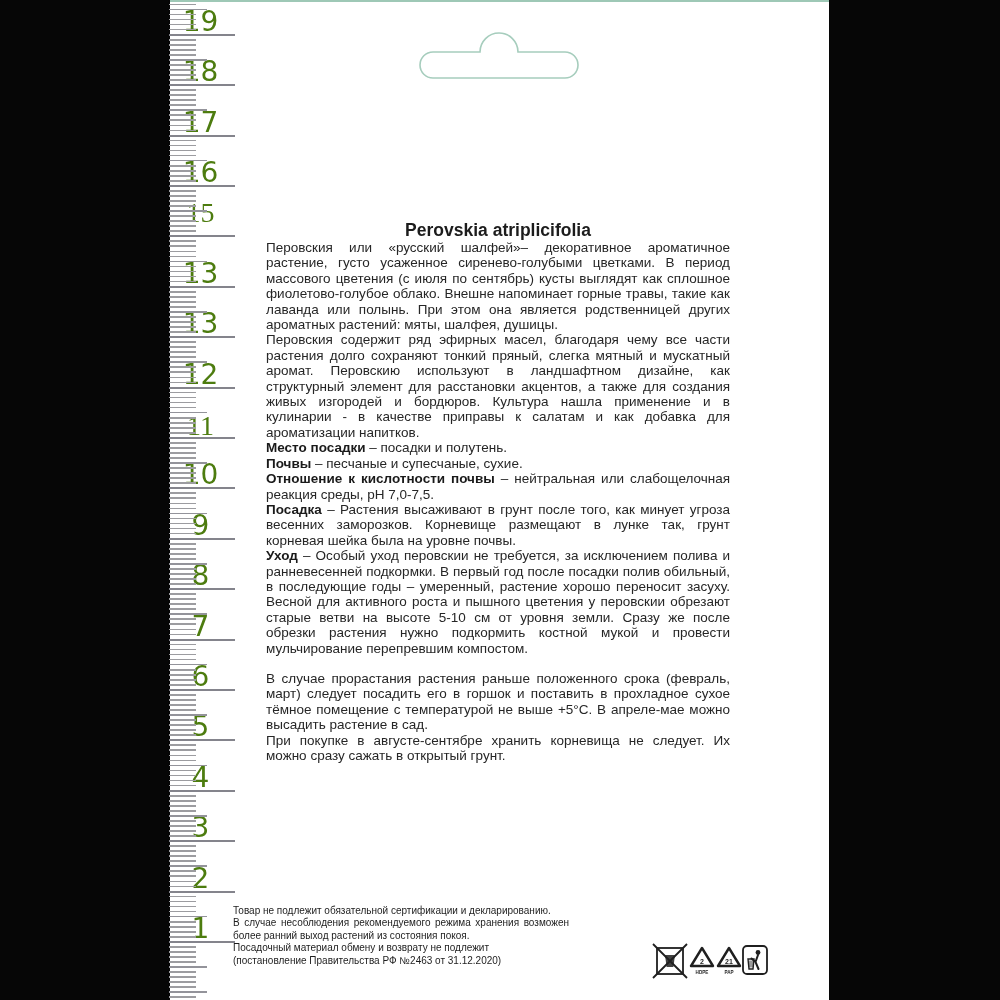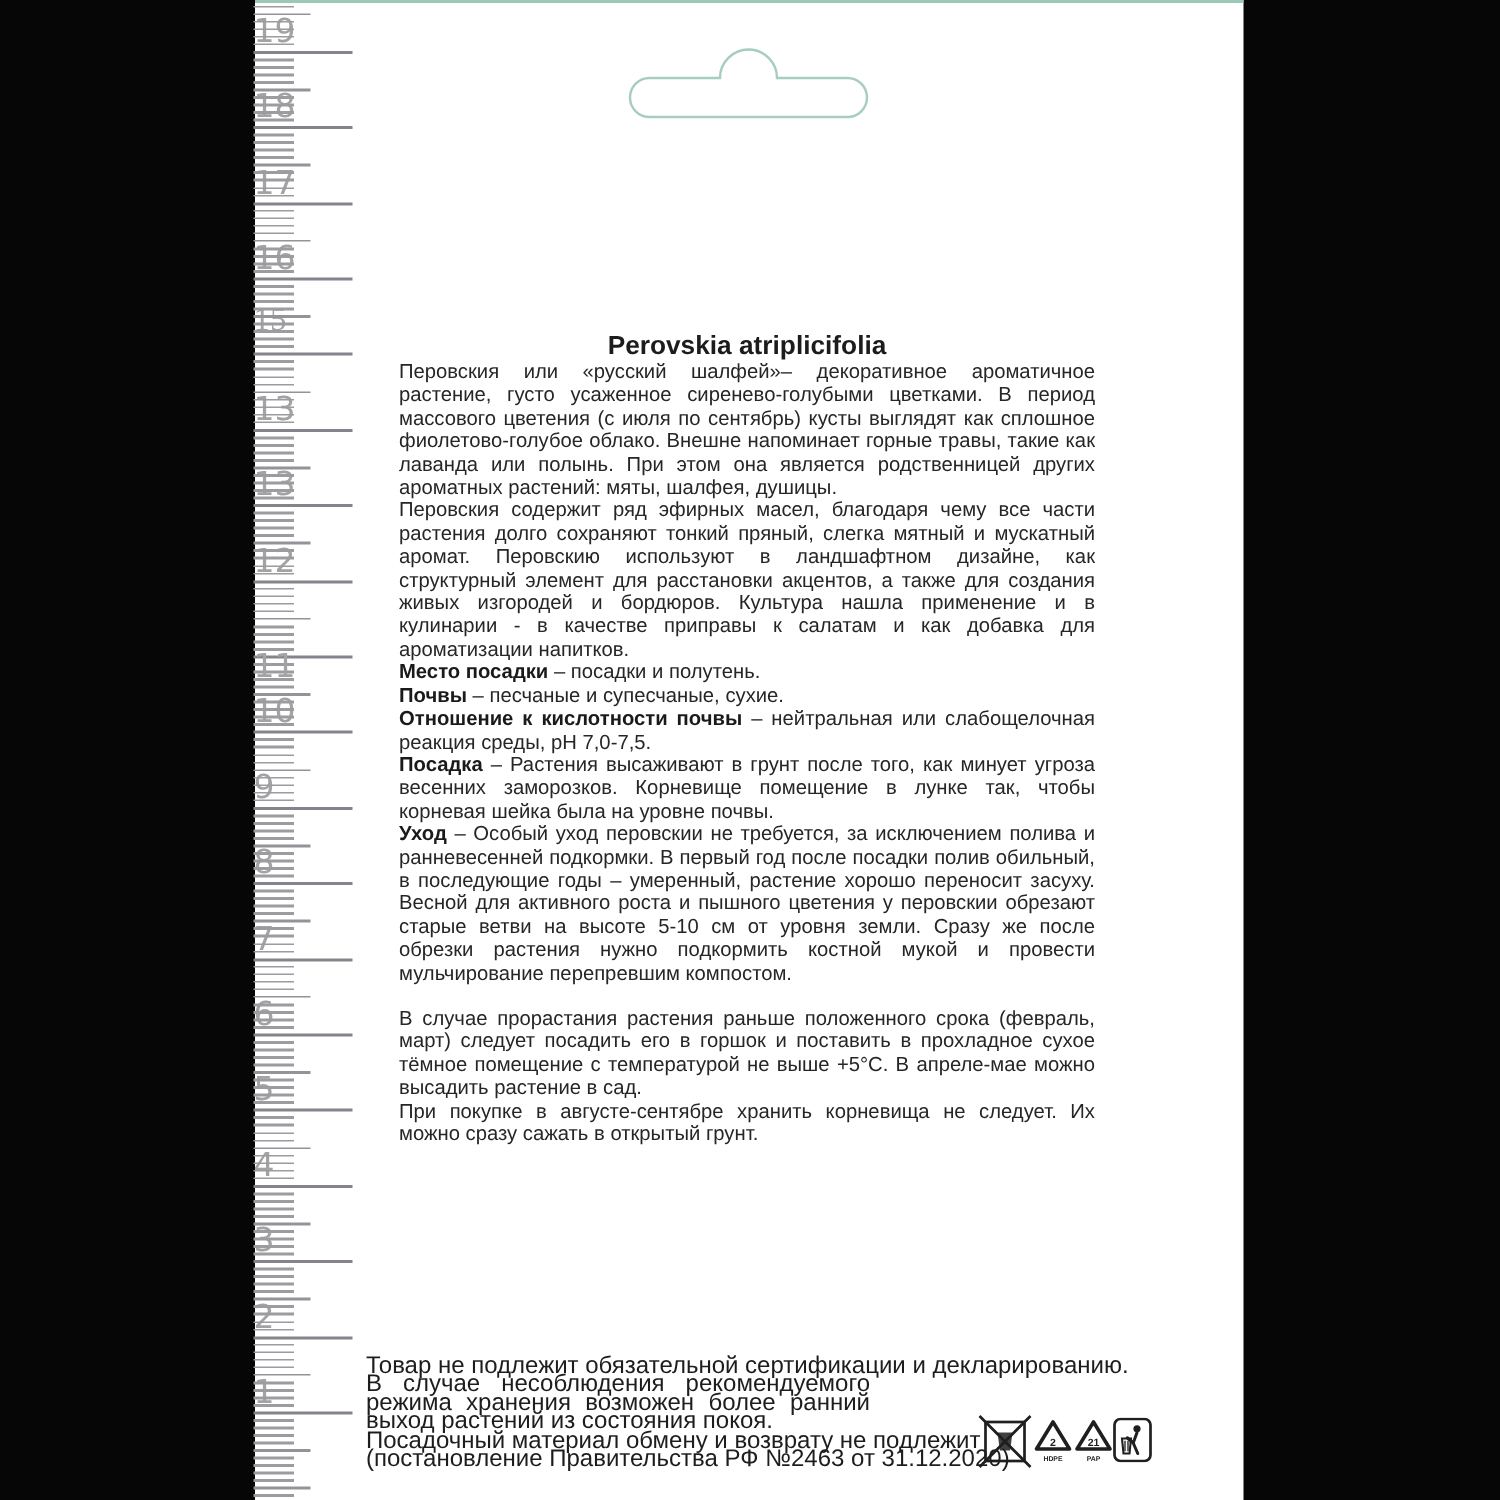--- a/index.html
+++ b/index.html
@@ -16,24 +16,24 @@
     position:absolute;left:170px;top:0;width:659px;height:2px;
     background:#9ec8b6;
   }
   
   .ruler{position:absolute;left:0;top:0;width:260px;height:1000px;}
   .tick{position:absolute;left:169px;height:1.7px;background:#9c9ca0;}
   .tick.minor{width:27px;}
   .tick.half{width:38px;background:#93939a;}
   .tick.cm{width:66px;height:2px;background:#84848c;}
   .cm-label{
-    position:absolute;left:169px;width:63px;text-align:left;
+    position:absolute;left:169px;width:63px;text-align:center;
     transform:translateY(-100%);margin-top:-1px;
-    font-family:"DejaVu Sans",sans-serif;font-size:22px;line-height:22px;
-    color:#a3a3a3;
+    font-family:"DejaVu Sans",sans-serif;font-size:28px;line-height:22px;
+    color:#4d7c0f;
   }
   
   .euro-slot{position:absolute;left:415px;top:30px;}
   
   .content{
     position:absolute;left:266px;top:0;width:464px;color:#262626;
   }
   .latin-title{
     margin:0;padding-top:221px;text-align:center;
     font-size:17.5px;line-height:19px;font-weight:bold;color:#1c1c1c;
@@ -43,22 +43,22 @@
     font-size:22.5px;line-height:25px;font-weight:bold;color:#161616;
     letter-spacing:.2px;
   }
   .content p{
     margin:0;font-size:13.5px;line-height:15.4px;text-align:justify;
   }
   .content p b{color:#1a1a1a;}
   .gap{height:15px;}
   
   .legal{
-    position:absolute;left:244px;top:905px;width:336px;
-    font-size:16px;line-height:12.4px;color:#1d1d1d;
+    position:absolute;left:233px;top:905px;width:336px;
+    font-size:10px;line-height:12.4px;color:#1d1d1d;
   }
   .legal .line{white-space:nowrap;}
   .legal .wrap{white-space:normal;text-align:justify;}
   
   .icons{position:absolute;left:652px;top:941px;width:130px;height:42px;}
   .icons svg{position:absolute;display:block;}
   .icon-stroke{stroke:#1f1f1f;fill:none;}
   .icon-fill{fill:#1f1f1f;stroke:none;}
   .recycle-num{
     font-family:"Liberation Sans",sans-serif;font-weight:bold;
@@ -195,21 +195,21 @@
     <div class="tick minor" style="top: 482.36px;"></div>
     <div class="tick minor" style="top: 477.32px;"></div>
     <div class="tick minor" style="top: 472.28px;"></div>
     <div class="tick minor" style="top: 467.24px;"></div>
     <div class="tick half" style="top: 462.2px;"></div>
     <div class="tick minor" style="top: 457.16px;"></div>
     <div class="tick minor" style="top: 452.12px;"></div>
     <div class="tick minor" style="top: 447.08px;"></div>
     <div class="tick minor" style="top: 442.04px;"></div>
     <div class="tick cm" style="top: 437px;"></div>
-    <div class="cm-label" style="top: 457px;">11</div>
+    <div class="cm-label" style="top: 438px; font-family: Liberation Serif, serif;">11</div>
     <div class="tick minor" style="top: 431.96px;"></div>
     <div class="tick minor" style="top: 426.92px;"></div>
     <div class="tick minor" style="top: 421.88px;"></div>
     <div class="tick minor" style="top: 416.84px;"></div>
     <div class="tick half" style="top: 411.8px;"></div>
     <div class="tick minor" style="top: 406.76px;"></div>
     <div class="tick minor" style="top: 401.72px;"></div>
     <div class="tick minor" style="top: 396.68px;"></div>
     <div class="tick minor" style="top: 391.64px;"></div>
     <div class="tick cm" style="top: 386.6px;"></div>
@@ -301,21 +301,21 @@
 
 <div class="content">
   <h2 class="latin-title">Perovskia atriplicifolia</h2>
 
   <p>Перовския или «русский шалфей»– декоративное ароматичное растение, густо усаженное сиренево-голубыми цветками. В период массового цветения (с июля по сентябрь) кусты выглядят как сплошное фиолетово-голубое облако. Внешне напоминает горные травы, такие как лаванда или полынь. При этом она является родственницей других ароматных растений: мяты, шалфея, душицы.</p>
   <p>Перовския содержит ряд эфирных масел, благодаря чему все части растения долго сохраняют тонкий пряный, слегка мятный и мускатный аромат. Перовскию используют в ландшафтном дизайне, как структурный элемент для расстановки акцентов, а также для создания живых изгородей и бордюров. Культура нашла применение и в кулинарии - в качестве приправы к салатам и как добавка для ароматизации напитков.</p>
 
   <p><b>Место посадки</b><span> – посадки и полутень.</span></p>
   <p><b>Почвы</b><span> – песчаные и супесчаные, сухие.</span></p>
   <p><b>Отношение к кислотности почвы</b><span> – нейтральная или слабощелочная реакция среды, pH 7,0-7,5.</span></p>
-  <p><b>Посадка</b><span> – Растения высаживают в грунт после того, как минует угроза весенних заморозков. Корневище помещение в лунке так, чтобы корневая шейка была на уровне почвы.</span></p>
+  <p><b>Посадка</b><span> – Растения высаживают в грунт после того, как минует угроза весенних заморозков. Корневище размещают в лунке так, грунт корневая шейка была на уровне почвы.</span></p>
   <p><b>Уход</b><span> – Особый уход перовскии не требуется, за исключением полива и ранневесенней подкормки. В первый год после посадки полив обильный, в последующие годы – умеренный, растение хорошо переносит засуху. Весной для активного роста и пышного цветения у перовскии обрезают старые ветви на высоте 5-10 см от уровня земли. Сразу же после обрезки растения нужно подкормить костной мукой и провести мульчирование перепревшим компостом.</span></p>
 
   <div class="gap"></div>
 
   <p>В случае прорастания растения раньше положенного срока (февраль, март) следует посадить его в горшок и поставить в прохладное сухое тёмное помещение с температурой не выше +5°С. В апреле-мае можно высадить растение в сад.</p>
   <p>При покупке в августе-сентябре хранить корневища не следует. Их можно сразу сажать в открытый грунт.</p>
 </div>
 
 <div class="legal">
   <div class="line">Товар не подлежит обязательной сертификации и декларированию.</div>

